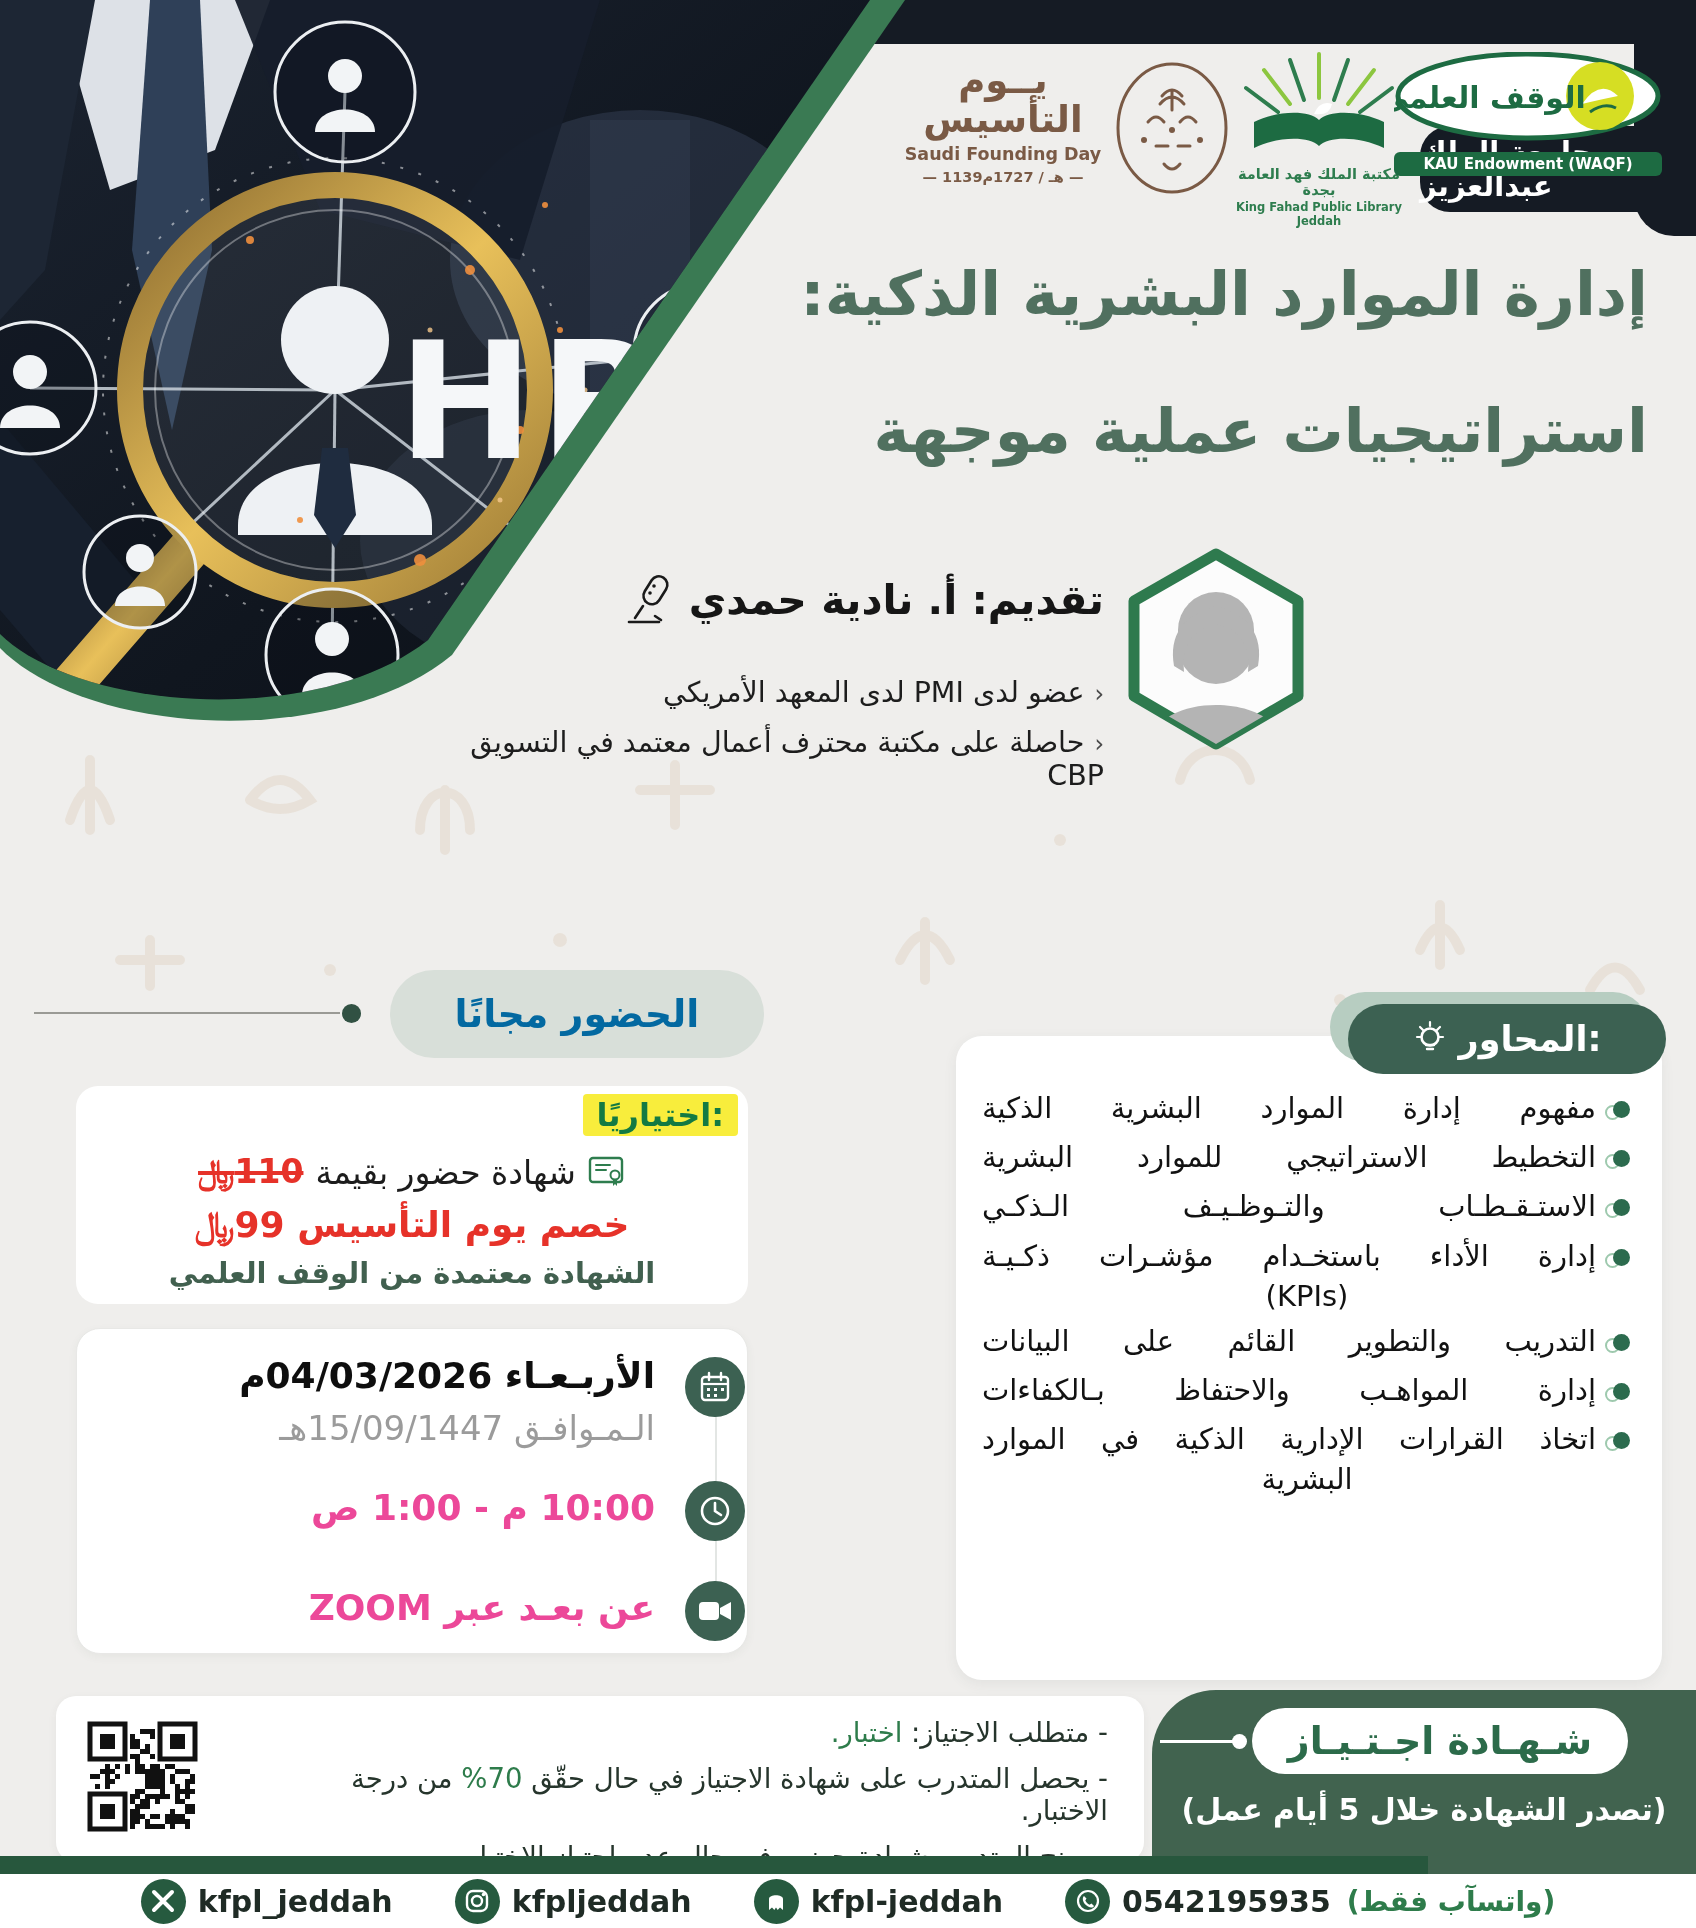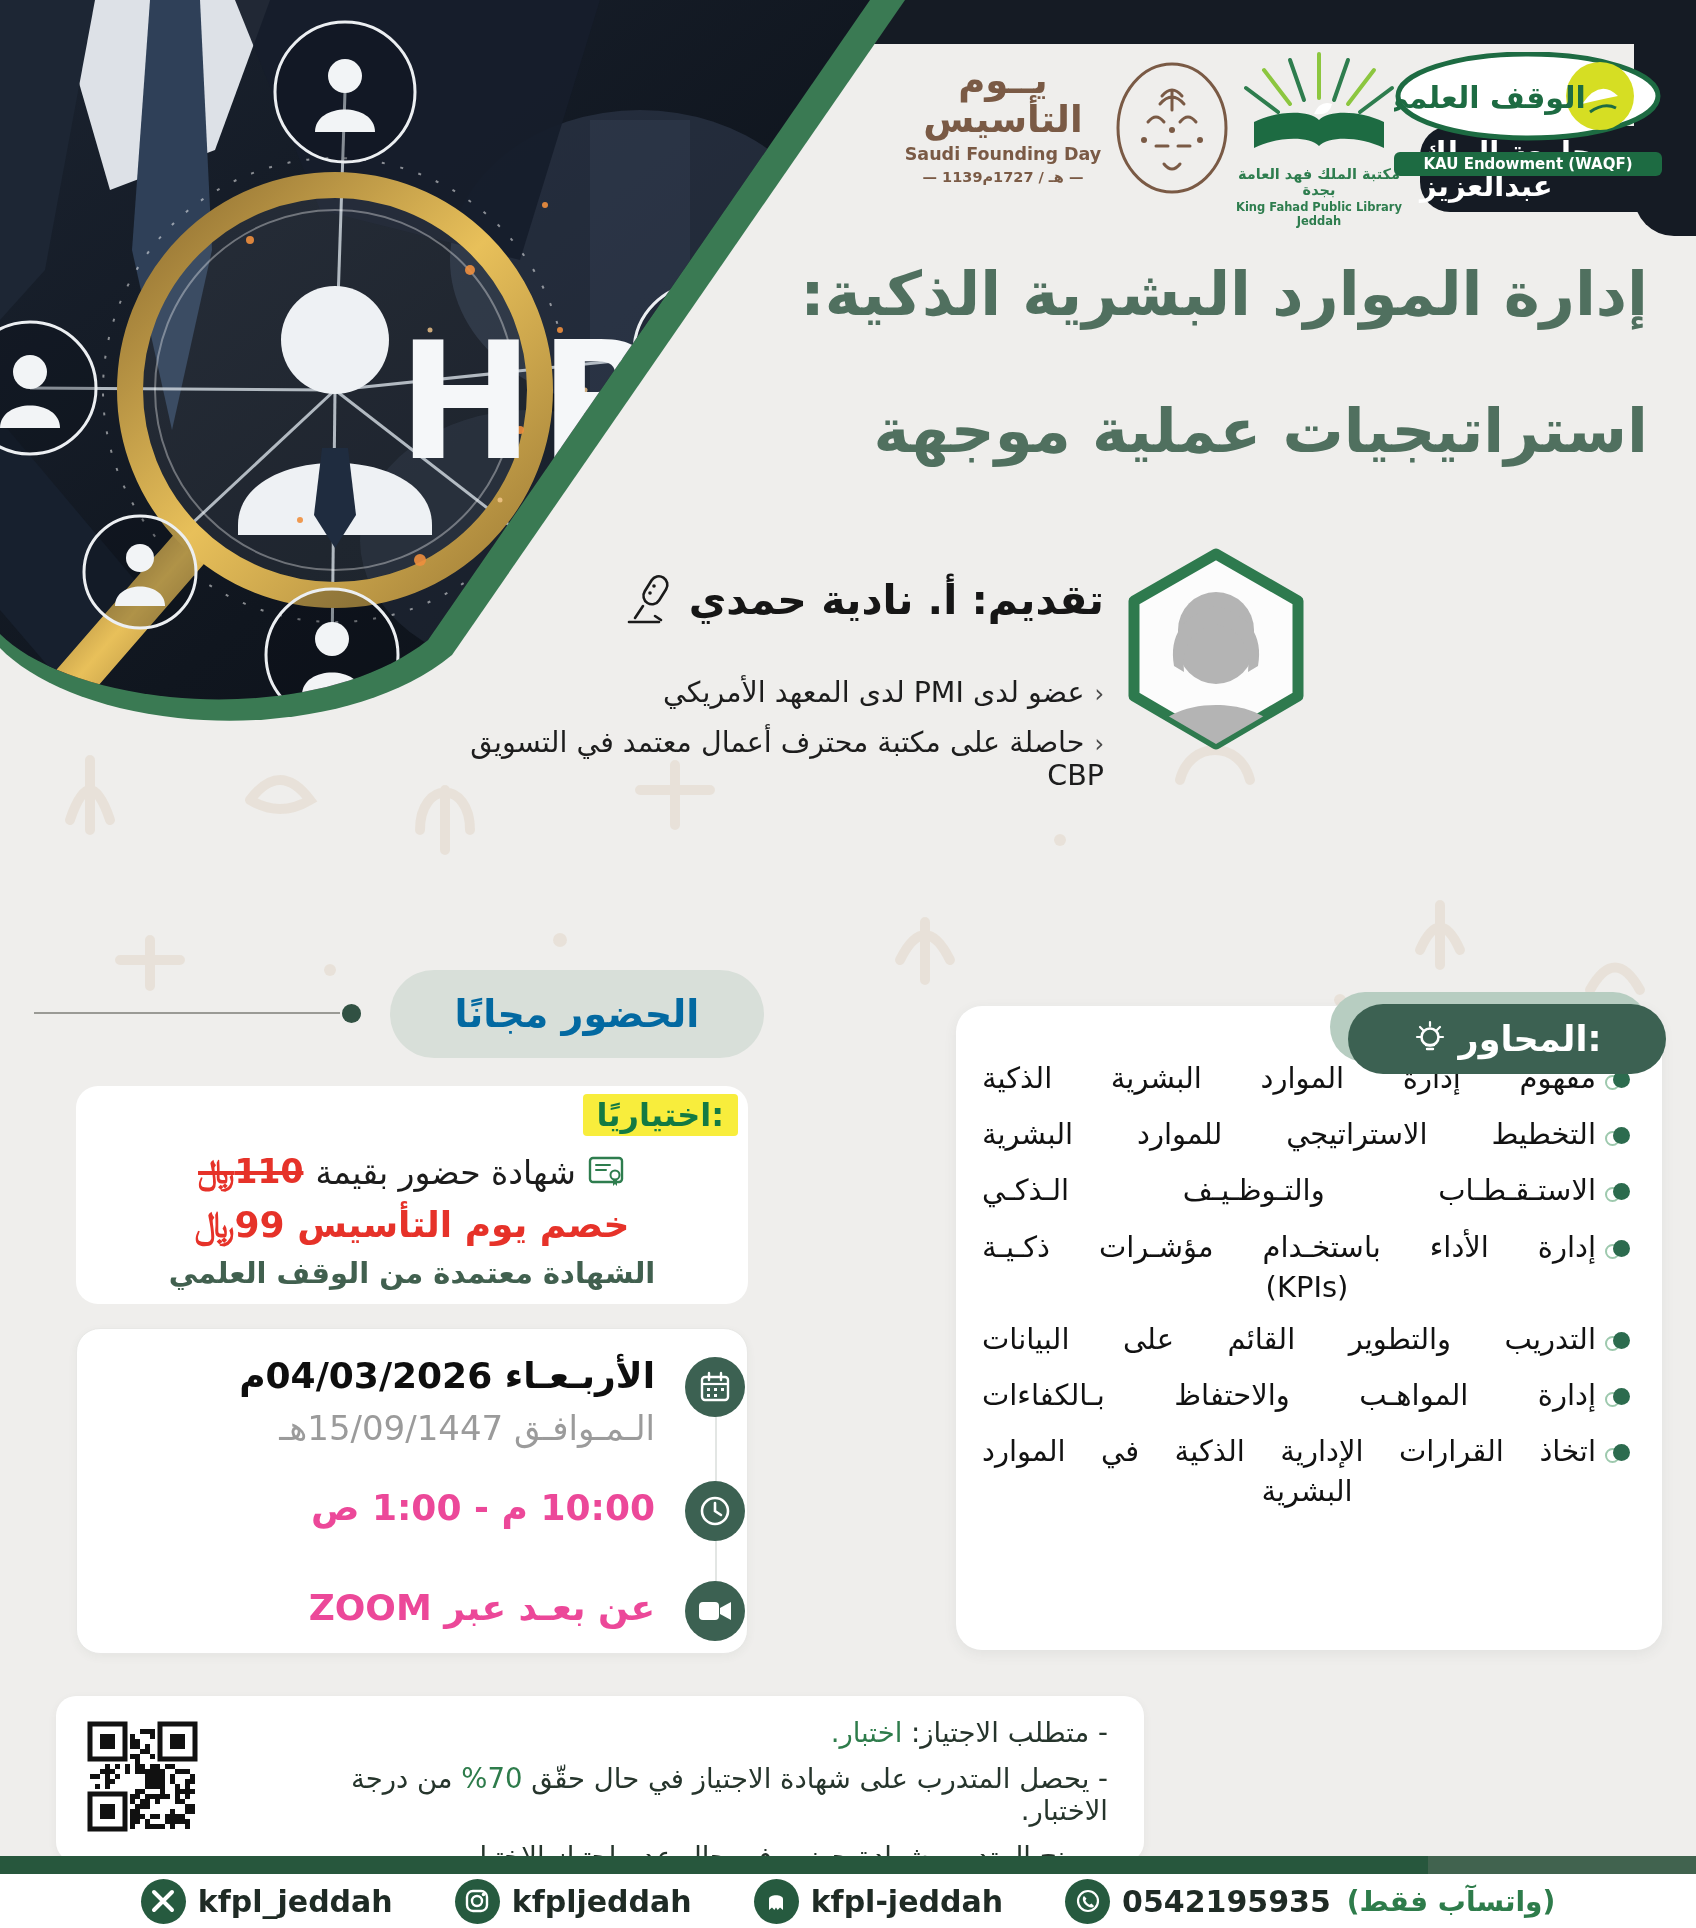--- a/index.html
+++ b/index.html
@@ -41,23 +41,23 @@
                        align-items:center; gap:14px; }
   .presenter-heading .txt { font-size:41px; font-weight:bold; color:#161616; }
   .presenter-bullets { right:592px; top:676px; width:640px; direction:rtl; text-align:right; }
   .pbullet { font-size:28.5px; color:#1d1d1d; margin-bottom:17px; }
   .pbullet .mark { color:#4a4a4a; font-size:24px; margin-left:10px; }
 
   
   .hex-avatar { left:1116px; top:546px; }
 
   
-  .topics-card { left:956px; top:1006px; width:706px; height:644px; background:#fff;
+  .topics-card { left:956px; top:1036px; width:706px; height:644px; background:#fff;
                  border-radius:26px; box-shadow:0 4px 14px rgba(60,70,65,.07);
-                 padding:52px 30px 20px 26px; display:flex; flex-direction:column; gap:15px; }
+                 padding:52px 30px 20px 26px; display:flex; flex-direction:column; gap:8px; }
   .topics-pill-wrap { left:1348px; top:968px; width:318px; height:74px;margin-top:36px; }
   .topics-pill-shadow { position:absolute; left:-18px; top:-12px; width:318px; height:70px;
                         background:#b7cdc1; border-radius:38px; }
   .topics-pill { position:absolute; left:0; top:0; width:318px; height:70px; background:#3c6152;
                  border-radius:38px; display:flex; flex-direction:row-reverse; align-items:center;
                  justify-content:center; gap:12px; color:#fff; }
   .topics-pill .txt { font-size:35px; font-weight:bold; }
   .topic-row { direction:rtl; font-size:29px; color:#121212; line-height:1.42;
                text-align:justify; text-align-last:justify; }
   .topic-sub { text-align:center; text-align-last:center; font-size:29px; color:#121212;
@@ -607,20 +607,28 @@
       </div>
       <div class="note-line">
         <span>- يحصل المتدرب على شهادة الاجتياز في حال حقّق </span><span class="hl">70%</span><span> من درجة الاختبار.</span>
       </div>
       <div class="note-line">
         <span>- يمنح المتدرب شهادة حضور في حال عدم اجتياز الاختبار.</span>
       </div>
     </div>
   </div>
 
+  <div class="abs pass-panel">
+    <div class="pass-line"></div>
+    <div class="pass-dot"></div>
+    <div class="pass-pill">
+      <span>شـهـادة اجـتـيـاز</span>
+    </div>
+    <div class="pass-sub rtl">(تصدر الشهادة خلال 5 أيام عمل)</div>
+  </div>
 
   <div class="abs footer-bar-a"></div>
   <div class="abs footer-bar-b"></div>
   <div class="abs footer-row">
 
     <div class="social">
       <span class="badge">
         <svg width="24" height="24" viewBox="0 0 24 24">
             <path d="M3,3 L21,21 M21,3 L3,21" stroke="#fff" stroke-width="4" stroke-linecap="round"></path>
           </svg>

